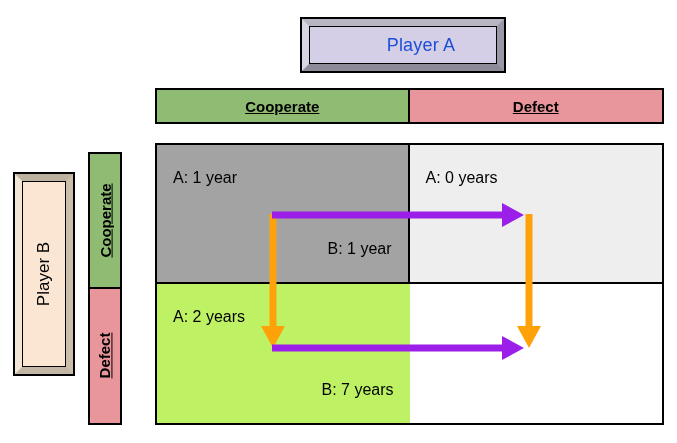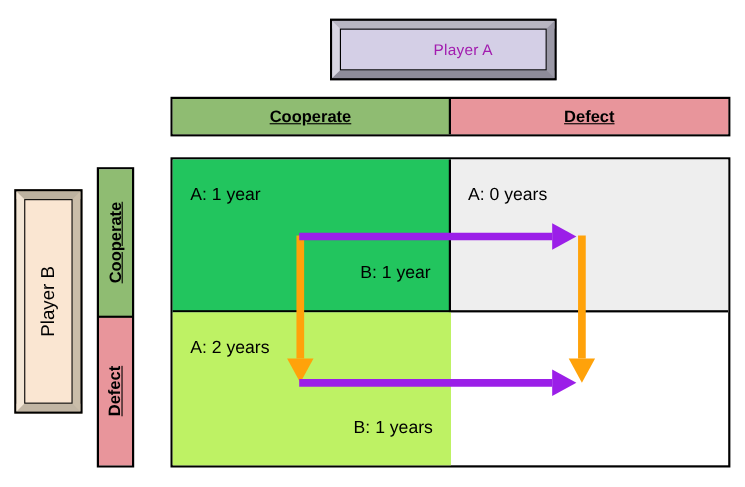--- a/index.html
+++ b/index.html
@@ -40,22 +40,22 @@
     position: absolute;
     left: 7px; top: 7px; right: 7px; bottom: 7px;
     background: #d4cfe6;
     border: 1px solid #000000;
     box-sizing: border-box;
     display: flex;
     align-items: center;
     justify-content: center;
   }
   .player-a-label {
-    font-size: 14px;
-    color: #a21caf;
+    font-size: 18px;
+    color: #1d4ed8;
     letter-spacing: 0.2px;
     margin-left: 36px;
   }
 
   
   .player-b-box {
     position: absolute;
     left: 13px;
     top: 172px;
     width: 62px;
@@ -165,21 +165,21 @@
     border: 2px solid #000000;
     display: grid;
     grid-template-columns: 1fr 1fr;
     grid-template-rows: 1fr 1fr;
   }
   .cell {
     position: relative;
     box-sizing: border-box;
     padding: 14px 16px;
   }
-  .cell.cc { background: #22c55e; border-right: 2px solid #000000; border-bottom: 2px solid #000000; text-align: center; }
+  .cell.cc { background: #a3a3a3; border-right: 2px solid #000000; border-bottom: 2px solid #000000; text-align: center; }
   .cell.cd { background: #eeeeee; border-bottom: 2px solid #000000; }
   .cell.dc { background: #eeeeee; border-right: 2px solid #000000; }
   .cell.dd { background: #bef264; }
 
   .payoff-a {
     position: absolute;
     left: 16px;
     top: 24px;
     font-size: 16px;
     white-space: nowrap;
@@ -244,21 +244,21 @@
     <span class="payoff-b">B: 1 year</span>
   </div>
 
   <div class="cell cd">
     <span class="payoff-a">A: 0 years</span>
   </div>
 
 
   <div class="cell dd">
     <span class="payoff-a">A: 2 years</span>
-    <span class="payoff-b">B: 1 years</span>
+    <span class="payoff-b">B: 7 years</span>
   </div>
 
 </div>
 
 <svg class="arrow-layer" viewBox="0 0 677 443" width="677" height="443">
   <g id="arrow-group">
       <line x1="273" y1="214" x2="273" y2="326" stroke="#ffa20a" stroke-width="7"></line>
       <polygon points="273,348 261,326 285,326" fill="#ffa20a"></polygon>
       <line x1="529" y1="214" x2="529" y2="326" stroke="#ffa20a" stroke-width="7"></line>
       <polygon points="529,348 517,326 541,326" fill="#ffa20a"></polygon>

